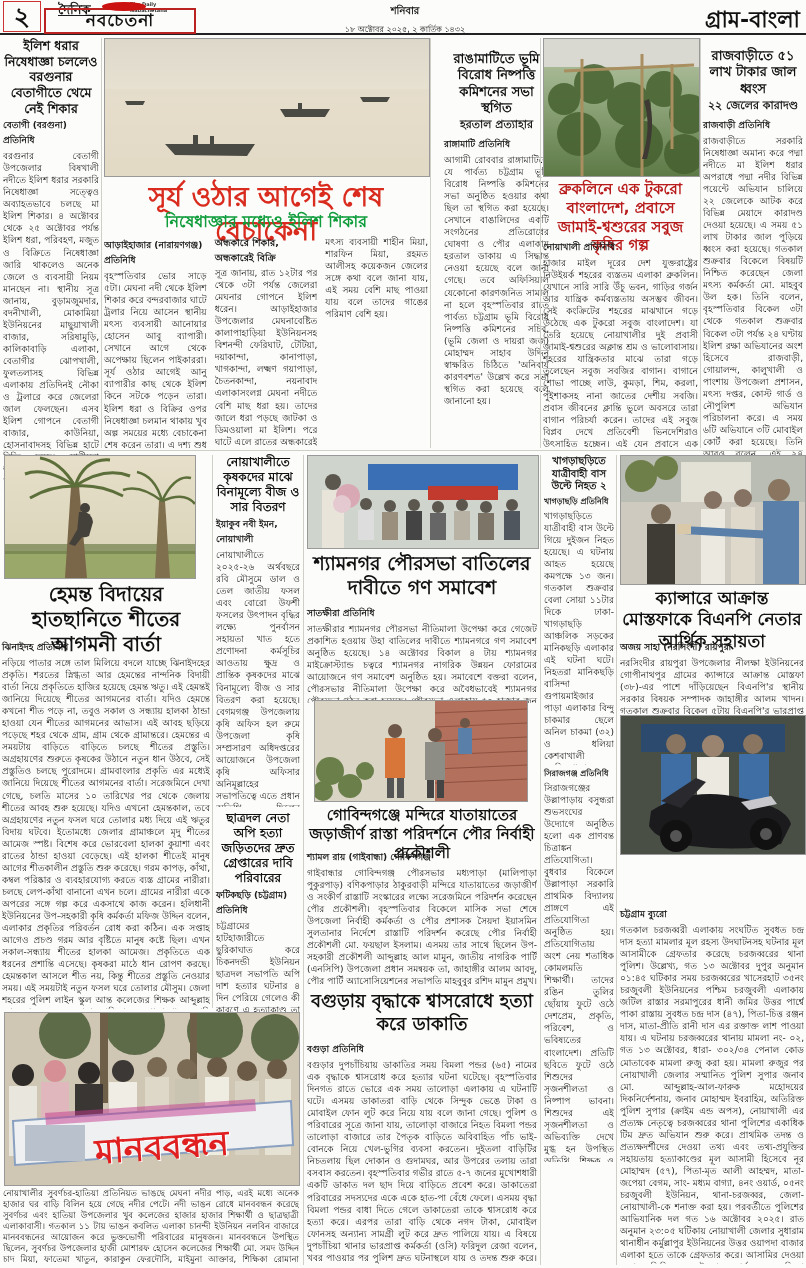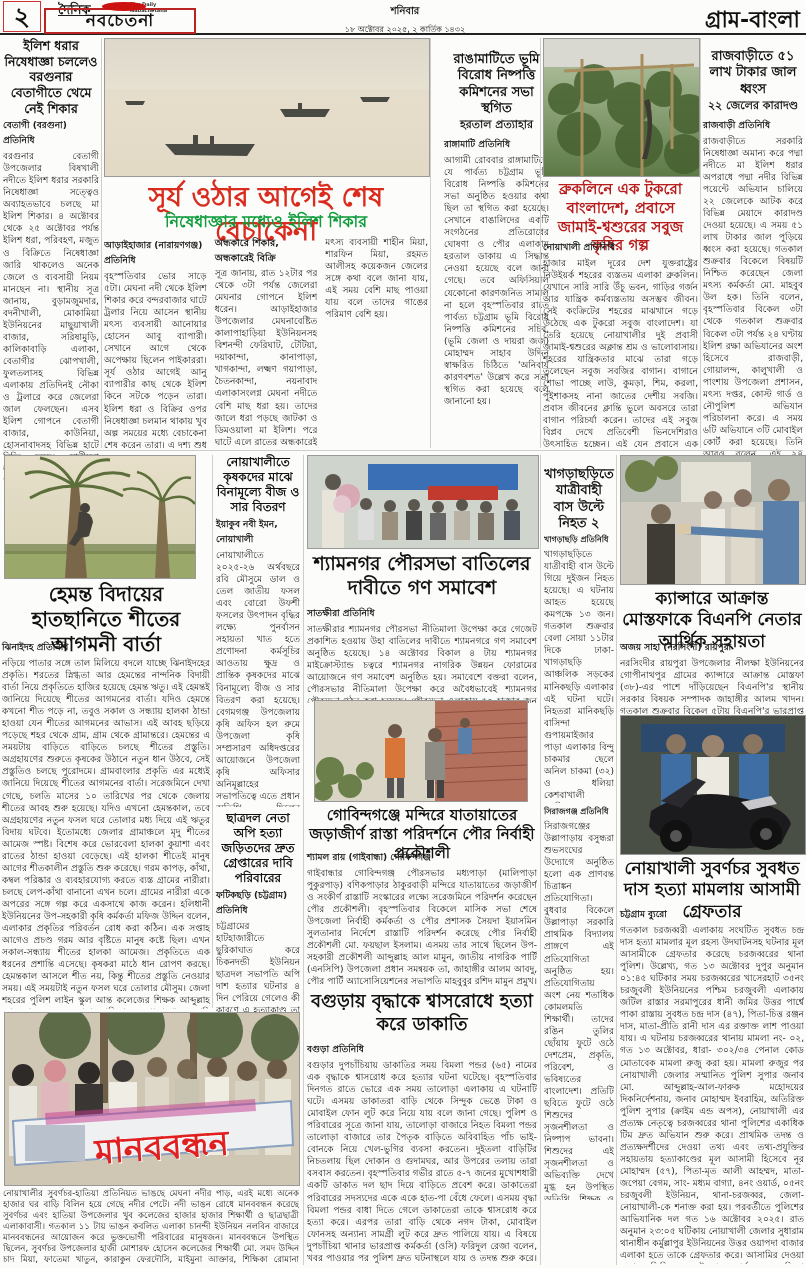--- a/index.html
+++ b/index.html
@@ -278,21 +278,21 @@
   </div>
 
   <div class="abs hl" style="left:307px;top:990px;width:230px;font-size:18px;">বগুড়ায় বৃদ্ধাকে শ্বাসরোধে হত্যা করে ডাকাতি</div>
   <div class="abs" style="left:307px;top:1040px;width:230px;">
     <div class="byline">বগুড়া প্রতিনিধি</div>
     <div class="body-txt" style="height:205px;">বগুড়ার দুপচাঁচিয়ায় ডাকাতির সময় বিমলা পন্ডর (৬৫) নামের এক বৃদ্ধাকে শ্বাসরোধ করে হত্যার ঘটনা ঘটেছে। বৃহস্পতিবার দিনগত রাতে ভোরে এক সময় তালোড়া এলাকায় এ ঘটনাটি ঘটে। এসময় ডাকাতরা বাড়ি থেকে সিন্দুক ভেঙে টাকা ও মোবাইল ফোন লুট করে নিয়ে যায় বলে জানা গেছে। পুলিশ ও পরিবারের সূত্রে জানা যায়, তালোড়া বাজারে নিহত বিমলা পন্ডর তালোড়া বাজারে তার পৈতৃক বাড়িতে অবিবাহিত পাঁচ ভাই-বোনকে নিয়ে খেল-ভুগির ব্যবসা করতেন। দুইতলা বাড়িটির নিচতলায় ছিল দোকান ও গুদামঘর, আর উপরের তলায় তারা বসবাস করতেন। বৃহস্পতিবার গভীর রাতে ৫-৭ জনের মুখোশধারী একটি ডাকাত দল ছাদ দিয়ে বাড়িতে প্রবেশ করে। ডাকাতেরা পরিবারের সদস্যদের একে একে হাত-পা বেঁধে ফেলে। এসময় বৃদ্ধা বিমলা পন্ডর বাধা দিতে গেলে ডাকাতেরা তাকে শ্বাসরোধ করে হত্যা করে। এরপর তারা বাড়ি থেকে নগদ টাকা, মোবাইল ফোনসহ অন্যান্য সামগ্রী লুট করে দ্রুত পালিয়ে যায়। এ বিষয়ে দুপচাঁচিয়া থানার ভারপ্রাপ্ত কর্মকর্তা (ওসি) ফরিদুল রেজা বলেন, খবর পাওয়ার পর পুলিশ দ্রুত ঘটনাস্থলে যায় ও তদন্ত শুরু করে। জড়িতদের দ্রুত শনাক্ত ও গ্রেফতারের জন্য পুলিশ কাজ করছে।</div>
   </div>
   <div class="vline" style="left:540px;top:455px;height:810px;"></div>
 
   <div class="abs" style="left:544px;top:455px;width:70px;height:810px;">
-    <div class="hl" style="font-size:13px;margin-top:11px;">খাগড়াছড়িতে যাত্রীবাহী বাস উল্টে নিহত ২</div>
+    <div class="hl" style="font-size:10px;">খাগড়াছড়িতে যাত্রীবাহী বাস উল্টে নিহত ২</div>
     <div class="byline" style="font-size:8px;">খাগড়াছড়ি প্রতিনিধি</div>
     <div class="body-txt" style="height:255px;">খাগড়াছড়িতে যাত্রীবাহী বাস উল্টে গিয়ে দুইজন নিহত হয়েছে। এ ঘটনায় আহত হয়েছে কমপক্ষে ১৩ জন। গতকাল শুক্রবার বেলা সোয়া ১১টার দিকে ঢাকা-খাগড়াছড়ি আঞ্চলিক সড়কের মানিকছড়ি এলাকার এই ঘটনা ঘটে। নিহতরা মানিকছড়ি বাসিন্দা গুপায়মাইজার পাড়া এলাকার বিন্দু চাকমার ছেলে অনিল চাকমা (৩২) ও ধলিয়া কেশবাখালী মুসলিমপাড়া এলাকার মৃত আপুন করিমের ছেলে রাজ্জাক সওদাগর (৭২)। প্রত্যক্ষদর্শীরা জানান, রাঙামাটির দিকে যাওয়ার পথে ছেড়ে আসা যাত্রীবাহী শান্তি পরিবহনের বাস সাপমারা এলাকায় পৌঁছালে নিয়ন্ত্রণ হারিয়ে উল্টে যায়। এ ঘটনায় কমপক্ষে ১৩ জন আহত হয়েছে। ঘটনাস্থল থেকে মুমূর্ষু দুইজনের মধ্যে ও জনকে মানিকছড়ি উপজেলা কমপ্লেক্স ও ৭ জনকে খাগড়াছড়ি জেলা সদর হাসপাতালে পাঠানো হয়। সহকারী পুলিশ সুপার কাজী ওয়াজেদ আলী বলেন, খোঁজখবর নিয়ে উদ্ধার কাজ শেষে স্বজনদের কাছে মরদেহ হস্তান্তর করা হবে। এ ঘটনায় পরবর্তী আইনি কার্যক্রম চলমান আছে। দুর্ঘটনাকবলিত বাসটি উদ্ধার করে হেফাজতে আনা হয়েছে।</div>
     <div class="byline" style="font-size:8px;">সিরাজগঞ্জ প্রতিনিধি</div>
     <div class="body-txt" style="height:380px;">সিরাজগঞ্জের উল্লাপাড়ায় বসুন্ধরা শুভসংঘের উদ্যোগে অনুষ্ঠিত হলো এক প্রাণবন্ত চিত্রাঙ্কন প্রতিযোগিতা। বুধবার বিকেলে উল্লাপাড়া সরকারি প্রাথমিক বিদ্যালয় প্রাঙ্গণে এই প্রতিযোগিতা অনুষ্ঠিত হয়। প্রতিযোগিতায় অংশ নেয় শতাধিক কোমলমতি শিক্ষার্থী। তাদের রঙিন তুলির ছোঁয়ায় ফুটে ওঠে দেশপ্রেম, প্রকৃতি, পরিবেশ, ও ভবিষ্যতের বাংলাদেশ। প্রতিটি ছবিতে ফুটে ওঠে শিশুদের সৃজনশীলতা ও নিষ্পাপ ভাবনা। শিশুদের এই সৃজনশীলতা ও অভিব্যক্তি দেখে মুগ্ধ হন উপস্থিত অতিথি, শিক্ষক ও অভিভাবকরা। অনুষ্ঠানে প্রধান অতিথি হিসেবে উপস্থিত ছিলেন, উল্লাপাড়া প্রাথমিক শিক্ষা কর্মকর্তা মো. সালেহ্যার হোসেন। তিনি বলেন, "চিত্রাঙ্কন শিশুদের মেধা ও মনন বিকাশে অনন্য মাধ্যম, এটি শিশুদের মনন ও কল্পনাশক্তির বিকাশে অনন্য ভূমিকা রাখে। আজকের এই শিশুরাই আগামী দিনের সৃজনশীল বাংলাদেশ গঠনে অগ্রণী ভূমিকা পালন করবে।" তিনি শুভসংঘের এমন উদ্যোগের প্রশংসা করে বলেন, এ ধরনের আয়োজন শিশুদের সৃজনশীল চিন্তা ও আত্মবিশ্বাস বৃদ্ধি করে। অনুষ্ঠানে আরো উপস্থিত ছিলেন, উল্লাপাড়া সরকারি মডেল প্রাথমিক বিদ্যালয়ের প্রধান শিক্ষক চিত্ররঞ্জন, উপজেলা শুভসংঘের সভাপতি ঘনশ্যাম, সাধারণ সম্পাদক সুমন আনসারী, যুগ্ম-সম্পাদক আরিফুল ইসলাম, সদস্য ফিরোজ হোসেন, সবুজ মিয়া, গড়ন, তন্ময় প্রমুখ। অনুষ্ঠানে বক্তারা জানান, নিয়মিত এমন আয়োজন শিশুদের মেধা, কর্মকাণ্ড ও দেশপ্রেম গঠনে গুরুত্বপূর্ণ ভূমিকা রাখে।</div>
   </div>
   <div class="vline" style="left:616px;top:455px;height:810px;"></div>
 
   <div class="photo" style="left:620px;top:455px;width:184px;height:128px;">
     <svg width="184" height="128" viewBox="0 0 184 128">
       <rect width="184" height="128" fill="#cfcac0"></rect>
@@ -338,21 +338,20 @@
         <path d="M30 95 Q70 70 120 82 Q165 90 170 108 L160 128 Q120 136 70 130 Q35 124 28 110 Z"></path>
         <circle cx="55" cy="120" r="16" fill="#111"></circle>
           <circle cx="145" cy="118" r="16" fill="#111"></circle>
         <path d="M40 85 L75 62 L85 66 L60 92 Z" fill="#2a2a2e"></path>
       </g>
       <circle cx="55" cy="120" r="6" fill="#555"></circle>
         <circle cx="145" cy="118" r="6" fill="#555"></circle>
       <path d="M120 86 L150 80 L156 88 L128 94 Z" fill="#c8c8cc"></path>
     </svg>
   </div>
-  <div class="abs hl" style="left:620px;top:858px;width:184px;font-size:17px;">নোয়াখালী সুবর্ণচর সুবধত দাস হত্যা মামলায় আসামী গ্রেফতার</div>
   <div class="abs" style="left:620px;top:905px;width:184px;">
     <div class="byline">চট্টগ্রাম ব্যুরো</div>
     <div class="body-txt" style="height:340px;">গতকাল চরজব্বরী এলাকায় সংঘটিত সুবধত চন্দ্র দাস হত্যা মামলার মূল রহস্য উদঘাটনসহ ঘটনার মূল আসামীকে গ্রেফতার করেছে চরজব্বরের থানা পুলিশ। উল্লেখ্য, গত ১৩ অক্টোবর দুপুর অনুমান ০১:৪৫ ঘটিকার সময় চরজব্বরের খাসেরহাট ৩৫নং চরজুবলী ইউনিয়নের পশ্চিম চরজুবলী এলাকায় জটিল রাস্তার সরমাপুরের ধানী জমির উত্তর পার্শ্বে পাকা রাস্তায় সুবধত চন্দ্র দাস (৪৭), পিতা-চিত্ত রঞ্জন দাস, মাতা-প্রীতি রানী দাস এর রক্তাক্ত লাশ পাওয়া যায়। এ ঘটনায় চরজব্বরের থানায় মামলা নং- ০২, গত ১৩ অক্টোবর, ধারা- ৩০২/৩৪ পেনাল কোড মোতাবেক মামলা রুজু করা হয়। মামলা রুজুর পর নোয়াখালী জেলার সম্মানিত পুলিশ সুপার জনাব মো. আব্দুল্লাহ-আল-ফারুক মহোদয়ের দিকনির্দেশনায়, জনাব মোহাম্মদ ইবরাহিম, অতিরিক্ত পুলিশ সুপার (ক্রাইম এন্ড অপস), নোয়াখালী এর প্রত্যক্ষ নেতৃত্বে চরজব্বরের থানা পুলিশের একাধিক টিম দ্রুত অভিযান শুরু করে। প্রাথমিক তদন্ত ও প্রত্যক্ষদর্শীদের দেওয়া তথ্য এবং তথ্য-প্রযুক্তির সহায়তায় হত্যাকাণ্ডের মূল আসামী হিসেবে নূর মোহাম্মদ (৫৭), পিতা-মৃত আলী আহম্মদ, মাতা-জপেয়া বেগম, সাং- মধ্যম বাগ্যা, ৪নং ওয়ার্ড, ০৫নং চরজুবলী ইউনিয়ন, থানা-চরজব্বর, জেলা-নোয়াখালী-কে শনাক্ত করা হয়। পরবর্তীতে পুলিশের আভিযানিক দল গত ১৬ অক্টোবর ২০২৫। রাত অনুমান ২৩:০৫ ঘটিকায় নোয়াখালী জেলার সুধারাম থানাধীন কর্মুল্লাপুর ইউনিয়নের উত্তর ওয়াপদা বাজার এলাকা হতে তাকে গ্রেফতার করে। আসামির দেওয়া তথ্যের ভিত্তিতে একই রাতে পূর্ব অন্য গুচ্ছিয়া এলাকার জনৈক জমির ভাইভারের ঘর হতে তার ব্যবহৃত মোটরসাইকেলটি উদ্ধার করা হয়। জিজ্ঞাসাবাদে গ্রেফতারকৃত আসামী নূর মোহাম্মদ স্বীকার করেন যে, ১৩ অক্টোবর ২০২৫ তারিখ দুপুরে নিজের মোটরসাইকেলে যোগে অছিনা ফয়সাল (১৩)-কে সঙ্গে নিয়ে গাছ কাটার শ্রমিকদের খাবার পৌঁছাতে যাওয়ার পথে ভিকটিম সুবধত চন্দ্র দাস (৪৭) চর আমান উল্যাহ তাহার স্ত্রী রিক্তা দাসকে আনার জন্য ভূঁইয়ার হাটে যাওয়ার সময় ঘটনাস্থলে একটি সিএনজিকে ওভারটেক করার সময় সামনে থেকে আসা একটি দ্রুতগামী মোটরসাইকেল দেখতে পেয়ে ব্রেক করার কারণে মোটরসাইকেল সহ সড়কে পড়ে যায়। এরপর দুর্ঘটনাস্থলে পড়ে থাকা ভিকটিম সুবধত চন্দ্র দাসের উপর দিয়ে বিপরীত দিক থেকে আসা ৬৩ নূর মোহাম্মদের মোটরসাইকেলটি চলে যায়। নূর মোহাম্মদের মোটরসাইকেলের শাব্দার ও স্ট্যান্ডে আঘাতপ্রাপ্ত হয়ে ভিকটিমের গলায় কেটে যায় এবং ঘটনাস্থলেই তার মৃত্যু ঘটে। উল্লেখ্য যে উক্ত ঘটনায় আরো তিনজন প্রত্যক্ষদর্শী পুলিশের কাছে একই রকম ঘটনার বিবরণ দিয়েছেন। গ্রেফতারকৃত আসামীকে আদালতের মাধ্যমে জেল হাজতে প্রেরণ করা হয়েছে। মামলাটির তদন্ত অব্যাহত রয়েছে। উল্লেখ্য যে বিভিন্ন সংবাদ মাধ্যম এবং সামাজিক যোগাযোগ মাধ্যমে কোনো প্রকার যাচাই-বাছাই বা প্রমাণ ছাড়াই ভিকটিম সুবধত চন্দ্র দাস (৪৭), এর মৃত্যু ঘটনাটিকে "প্রকাশ্য দিবালোকে জনসম্মুখে কুপিয়ে হত্যা হিসেবে প্রচার করা হয়, যা তদন্তের স্বার্থে বিভ্রান্তিকর ও অনভিপ্রেত। মিডিয়ায় প্রকাশিত ভেদেশ ধরনের অপতথ্য সমাজে বিরূপ প্রভাব ফেলে এবং ঘর দরদা জনমনে দ্বিধাদ্বন্দ্ব তৈরি হয়।</div>
   </div>
 
   <div class="photo" style="left:4px;top:1012px;width:294px;height:172px;">
     <svg width="294" height="172" viewBox="0 0 294 172">
       <rect width="294" height="172" fill="#cfc7b4"></rect>
       <g fill="#5d6b49">
           <circle cx="60" cy="20" r="26"></circle>

